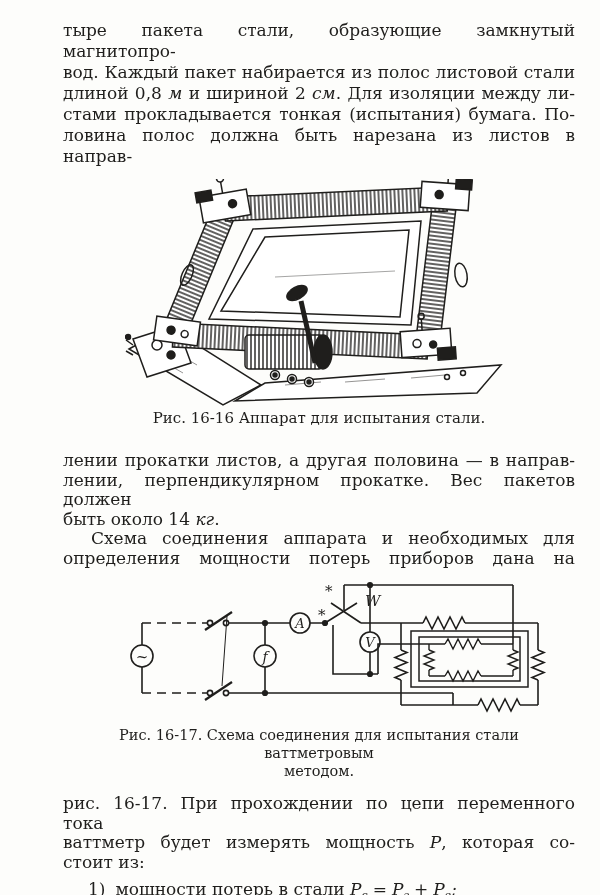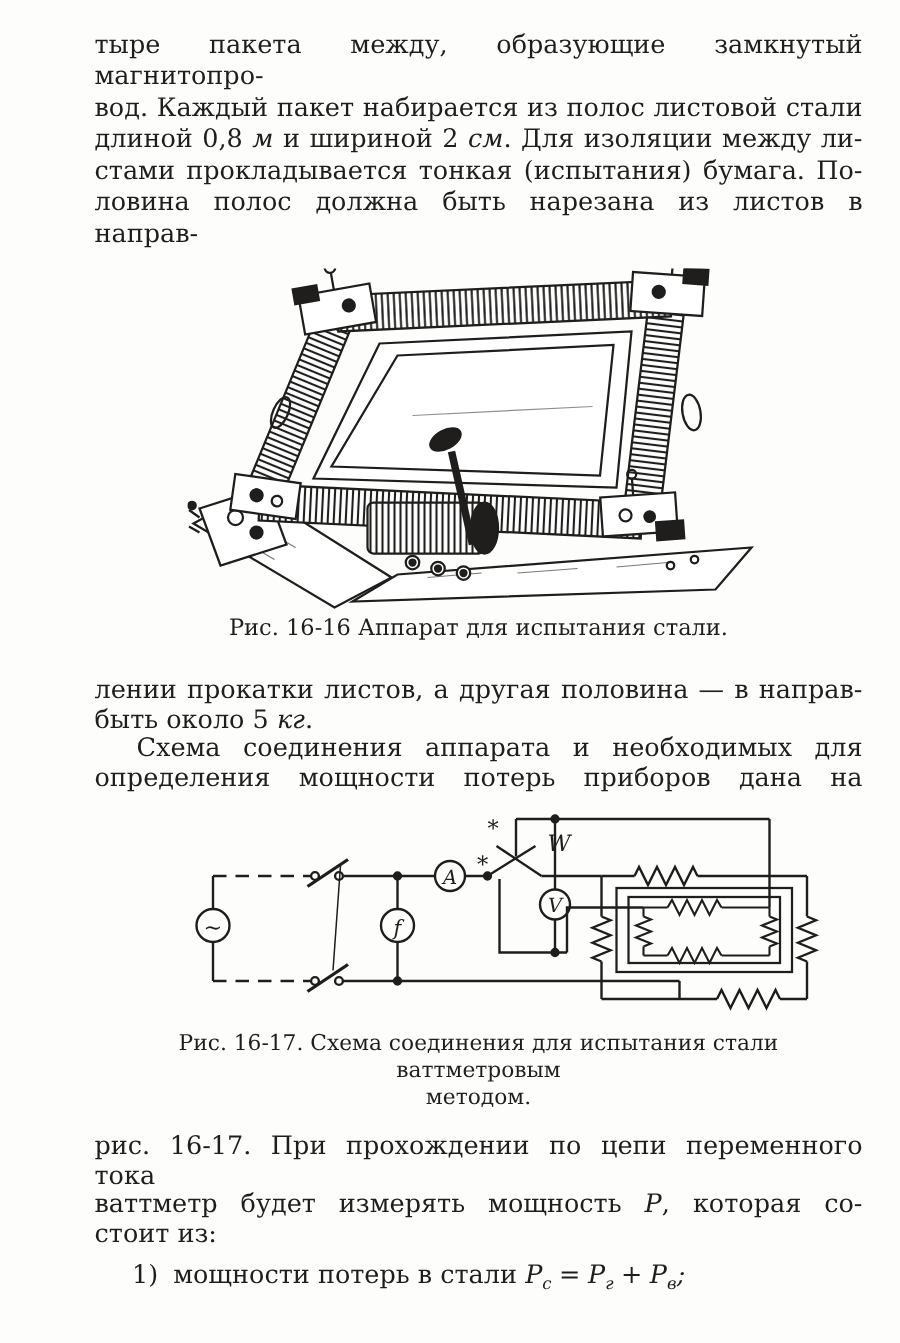--- a/index.html
+++ b/index.html
@@ -29,21 +29,21 @@
   .list-item .marker{margin-right:10px;}
   .formula{font-style:italic;white-space:nowrap;}
   .formula .op{padding:0 5px;}
   svg{display:block;}
   svg text{font-family:"DejaVu Serif","Liberation Serif",serif;}
 </style>
 </head>
 <body>
 
 <div class="para p1">
-  <div class="jline">тыре пакета между, образующие замкнутый магнитопро-</div>
+  <div class="jline">тыре пакета стали, образующие замкнутый магнитопро-</div>
   <div class="jline">вод. Каждый пакет набирается из полос листовой стали</div>
   <div class="jline"><span>длиной 0,8 </span><i class="v">м</i><span> и шириной 2 </span><i class="v">см</i><span>. Для изоляции между ли-</span></div>
   <div class="jline">стами прокладывается тонкая (испытания) бумага. По-</div>
   <div class="jline">ловина полос должна быть нарезана из листов в направ-</div>
 </div>
 
 <svg class="fig fig-apparatus" width="388" height="228" viewBox="0 0 388 228">
   <defs>
     <pattern id="coil" width="4" height="26" patternUnits="userSpaceOnUse">
       <rect width="4" height="26" fill="#fff"></rect>
@@ -126,21 +126,22 @@
 
     <ellipse cx="62" cy="96" rx="5" ry="11" transform="rotate(24 62 96)"></ellipse>
     <ellipse cx="336" cy="96" rx="6" ry="12" transform="rotate(-10 336 96)"></ellipse>
   </g>
 </svg>
 
 <div class="caption">Рис. 16-16  Аппарат для испытания стали.</div>
 
 <div class="para p23">
   <div class="jline">лении прокатки листов, а другая половина — в направ-</div>
-  <div class="jline last"><span>быть около 5 </span><i class="v">кг</i><span>.</span></div>
+  <div class="jline">лении, перпендикулярном прокатке. Вес пакетов должен</div>
+  <div class="jline last"><span>быть около 14 </span><i class="v">кг</i><span>.</span></div>
   <div class="jline indent">Схема соединения аппарата и необходимых для</div>
   <div class="jline">определения мощности потерь приборов дана на</div>
 </div>
 
 <svg class="fig fig-circuit" width="460" height="148" viewBox="0 0 460 148">
   <g stroke="#1f1e1c" fill="none" stroke-width="1.6">
 
     <circle cx="49" cy="84" r="11"></circle>
     <path d="M49 73 V51 M49 95 V121"></path>
     <path d="M49 51 H114 M49 121 H114" stroke-dasharray="9 6"></path>

